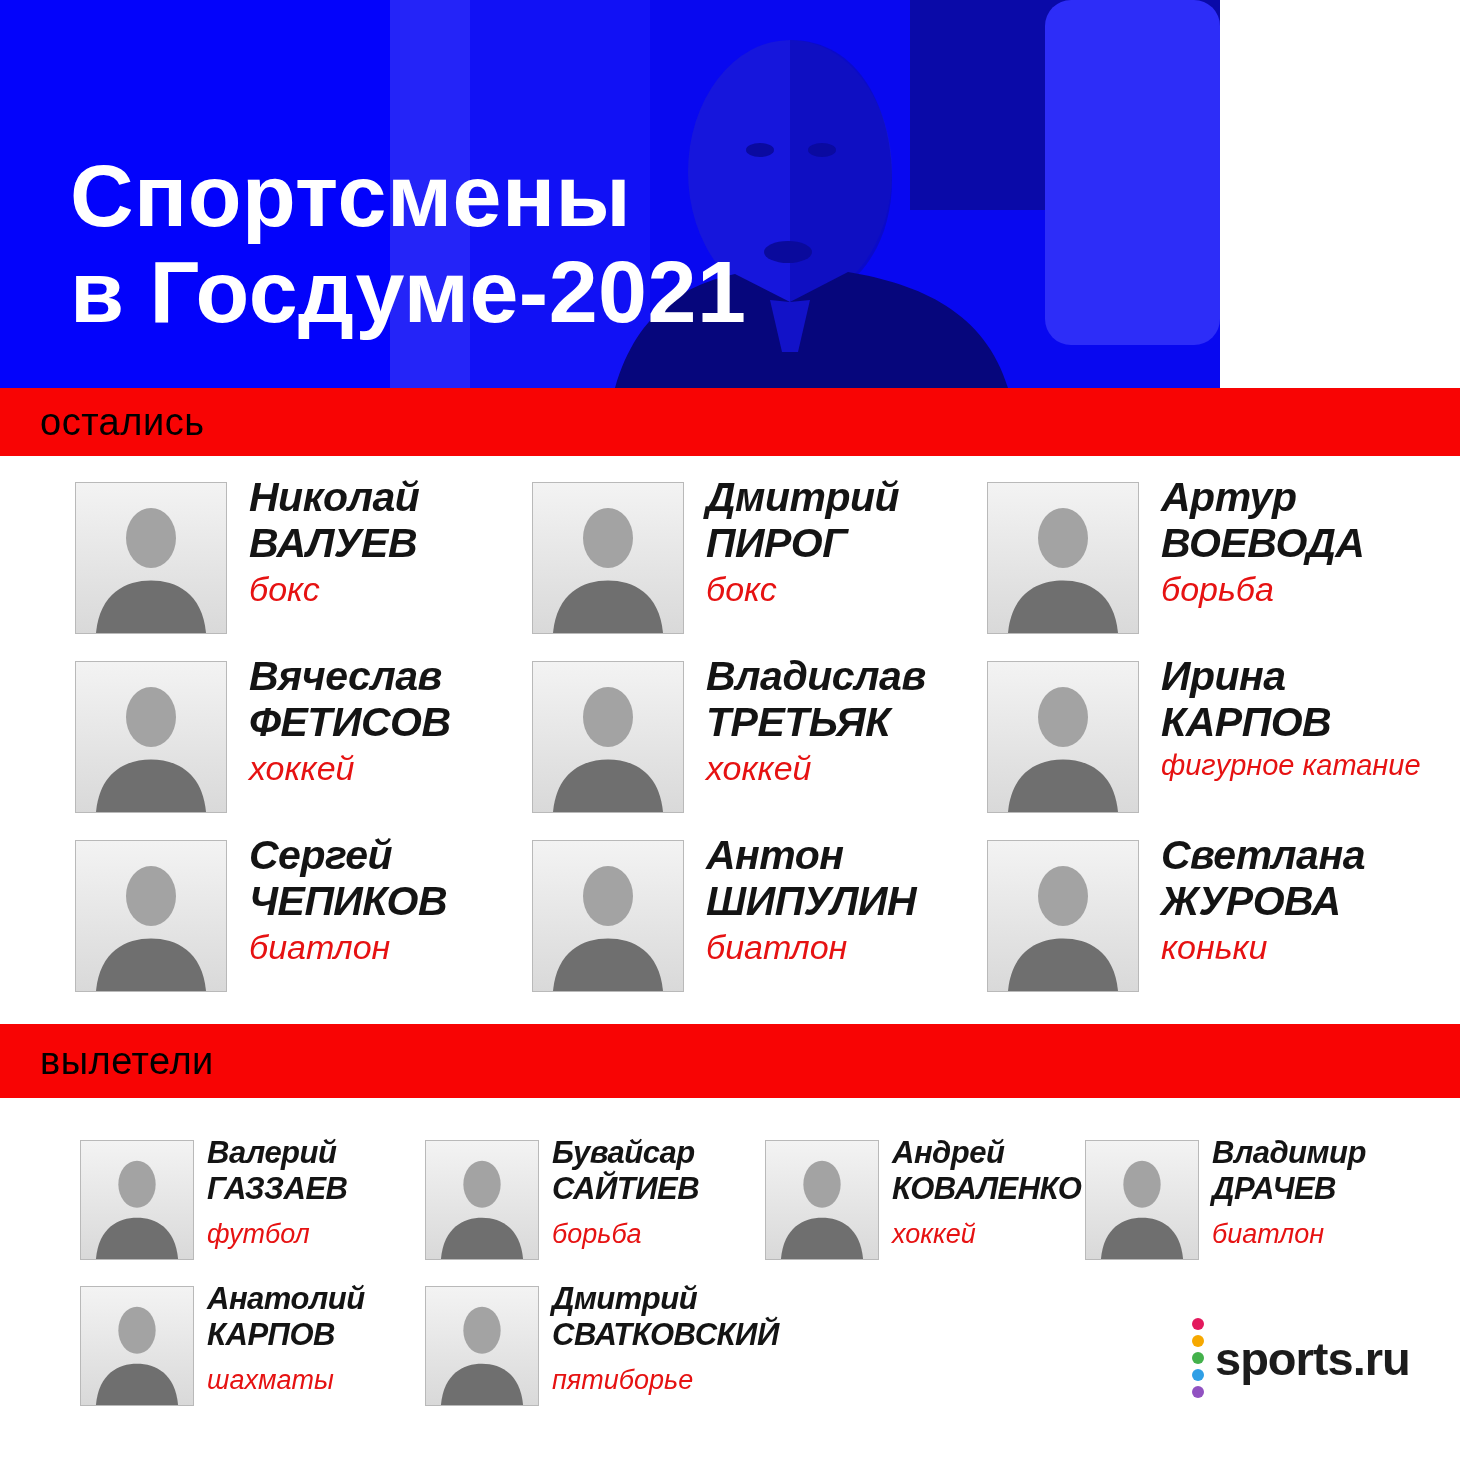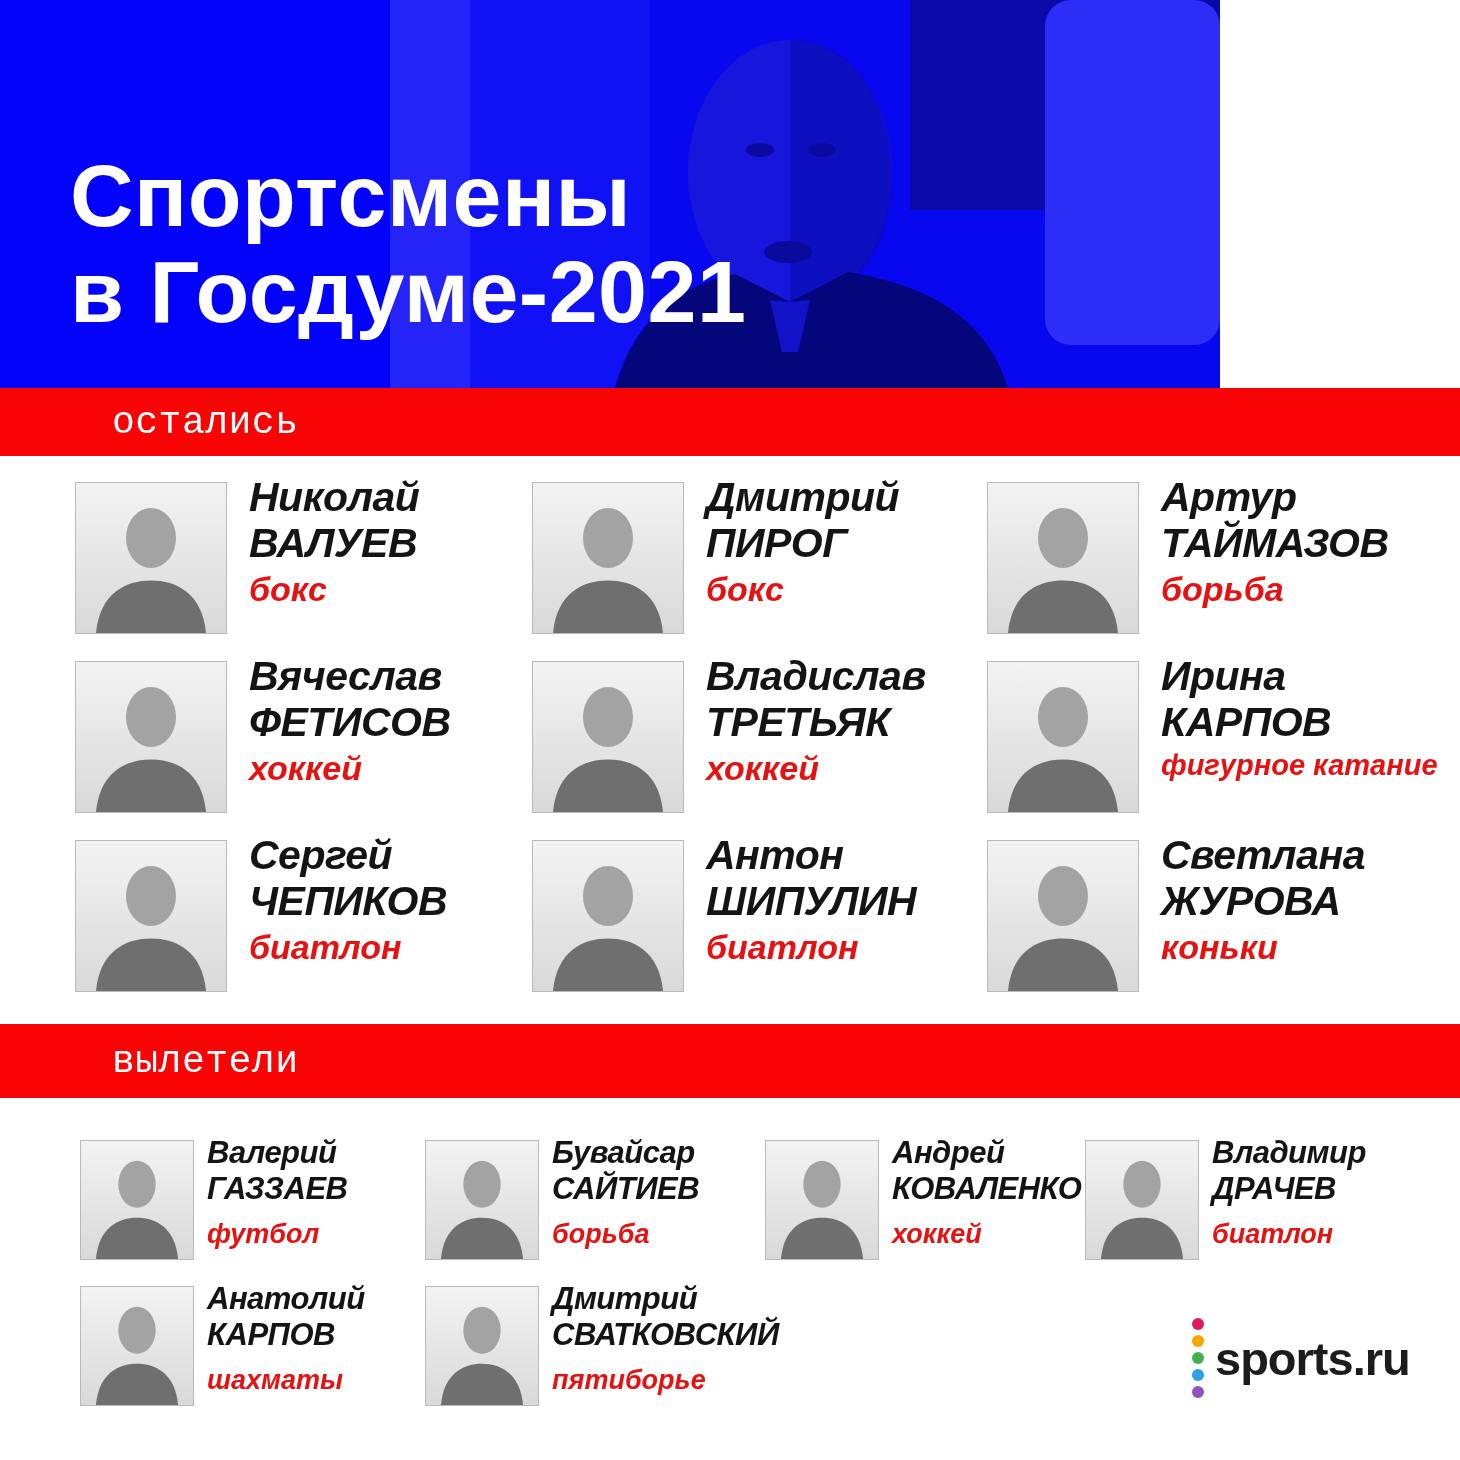--- a/index.html
+++ b/index.html
@@ -7,41 +7,41 @@
     position:relative;width:1460px;height:1460px;overflow:hidden;
     font-family:"Liberation Sans","DejaVu Sans",sans-serif;background:#ffffff;
   }
   
   .header{position:absolute;left:0;top:0;width:1220px;height:388px;background:var(--header-blue,#0303fb);overflow:hidden;}
   .hero{position:absolute;right:0;top:0;}
   .title{position:absolute;left:70px;top:148px;color:#ffffff;font-weight:800;
          font-size:88px;line-height:1.09;letter-spacing:0.5px;white-space:nowrap;}
   
   .band{position:absolute;left:0;width:1460px;background:var(--band-red,#f80404);display:flex;align-items:center;}
-  .band-label{color:#ffffff;font-size:38px;margin-left:112px;letter-spacing:0.5px;font-family:Liberation Mono, monospace;}
+  .band-label{color:#000000;font-size:38px;margin-left:40px;letter-spacing:0.5px;}
   .band-remained{top:388px;height:68px;}
   .band-departed{top:1024px;height:74px;}
   
   .grid{position:absolute;display:grid;}
   .section-remained{left:75px;top:482px;width:1340px;
     grid-template-columns:457px 455px 1fr;grid-auto-rows:179px;}
   .section-departed{left:80px;top:1140px;width:1340px;
     grid-template-columns:345px 340px 320px 1fr;grid-auto-rows:146px;}
   .card{display:flex;align-items:flex-start;}
   .photo{flex:none;border:1px solid #b9b9b9;background:#ededed;overflow:hidden;}
   .section-remained .photo{width:150px;height:150px;}
   .section-departed .photo{width:112px;height:118px;}
   .photo svg{display:block;width:100%;height:100%;}
   .info{white-space:nowrap;}
   .section-remained .info{margin-left:22px;margin-top:-7px;}
   .section-departed .info{margin-left:13px;margin-top:-5px;}
   .name{font-weight:bold;font-style:italic;color:var(--name-black,#141414);letter-spacing:-0.5px;}
   .section-remained .name{font-size:41px;line-height:1.12;font-style:italic;}
   .section-departed .name{font-size:31px;line-height:1.16;}
-  .sport{font-weight:bold;font-style:italic;color:var(--sport-red,#e61212);}
+  .sport{font-weight:normal;font-style:italic;color:var(--sport-red,#e61212);}
   .section-remained .sport{font-size:34px;margin-top:3px;}
   .section-departed .sport{font-size:27px;margin-top:12px;}
   .section-remained .sport.small{font-size:29px;}
   
   .logo{position:absolute;left:1192px;top:1318px;display:flex;align-items:center;}
   .logo-dots{display:flex;flex-direction:column;gap:5px;margin-right:11px;}
   .dot{width:12px;height:12px;border-radius:50%;display:block;}
   .logo-text{font-size:47px;font-weight:bold;color:var(--logo-black,#1c1c1c);letter-spacing:-1px;}
 </style>
 </head>
@@ -126,21 +126,21 @@
                 <stop offset="1" stop-color="#d9d9d9"></stop>
           </linearGradient>
         </defs>
         <rect width="120" height="120" fill="url(#pg)"></rect>
         <ellipse cx="60" cy="44" rx="20" ry="24" fill="#a3a3a3"></ellipse>
         <path d="M16,120 C19,88 40,78 60,78 C80,78 101,88 104,120 Z" fill="#6f6f6f"></path>
       </svg>
     </div>
     <div class="info">
       <div class="name">Артур</div>
-      <div class="name">ТАЙМАЗОВ</div>
+      <div class="name">ВОЕВОДА</div>
       <div class="sport">борьба</div>
     </div>
   </div>
 
   <div class="card">
     <div class="photo">
       <svg viewBox="0 0 120 120" preserveAspectRatio="none">
         <defs>
           <linearGradient id="pg" x1="0" y1="0" x2="0" y2="1">
             <stop offset="0" stop-color="#f3f3f3"></stop>

